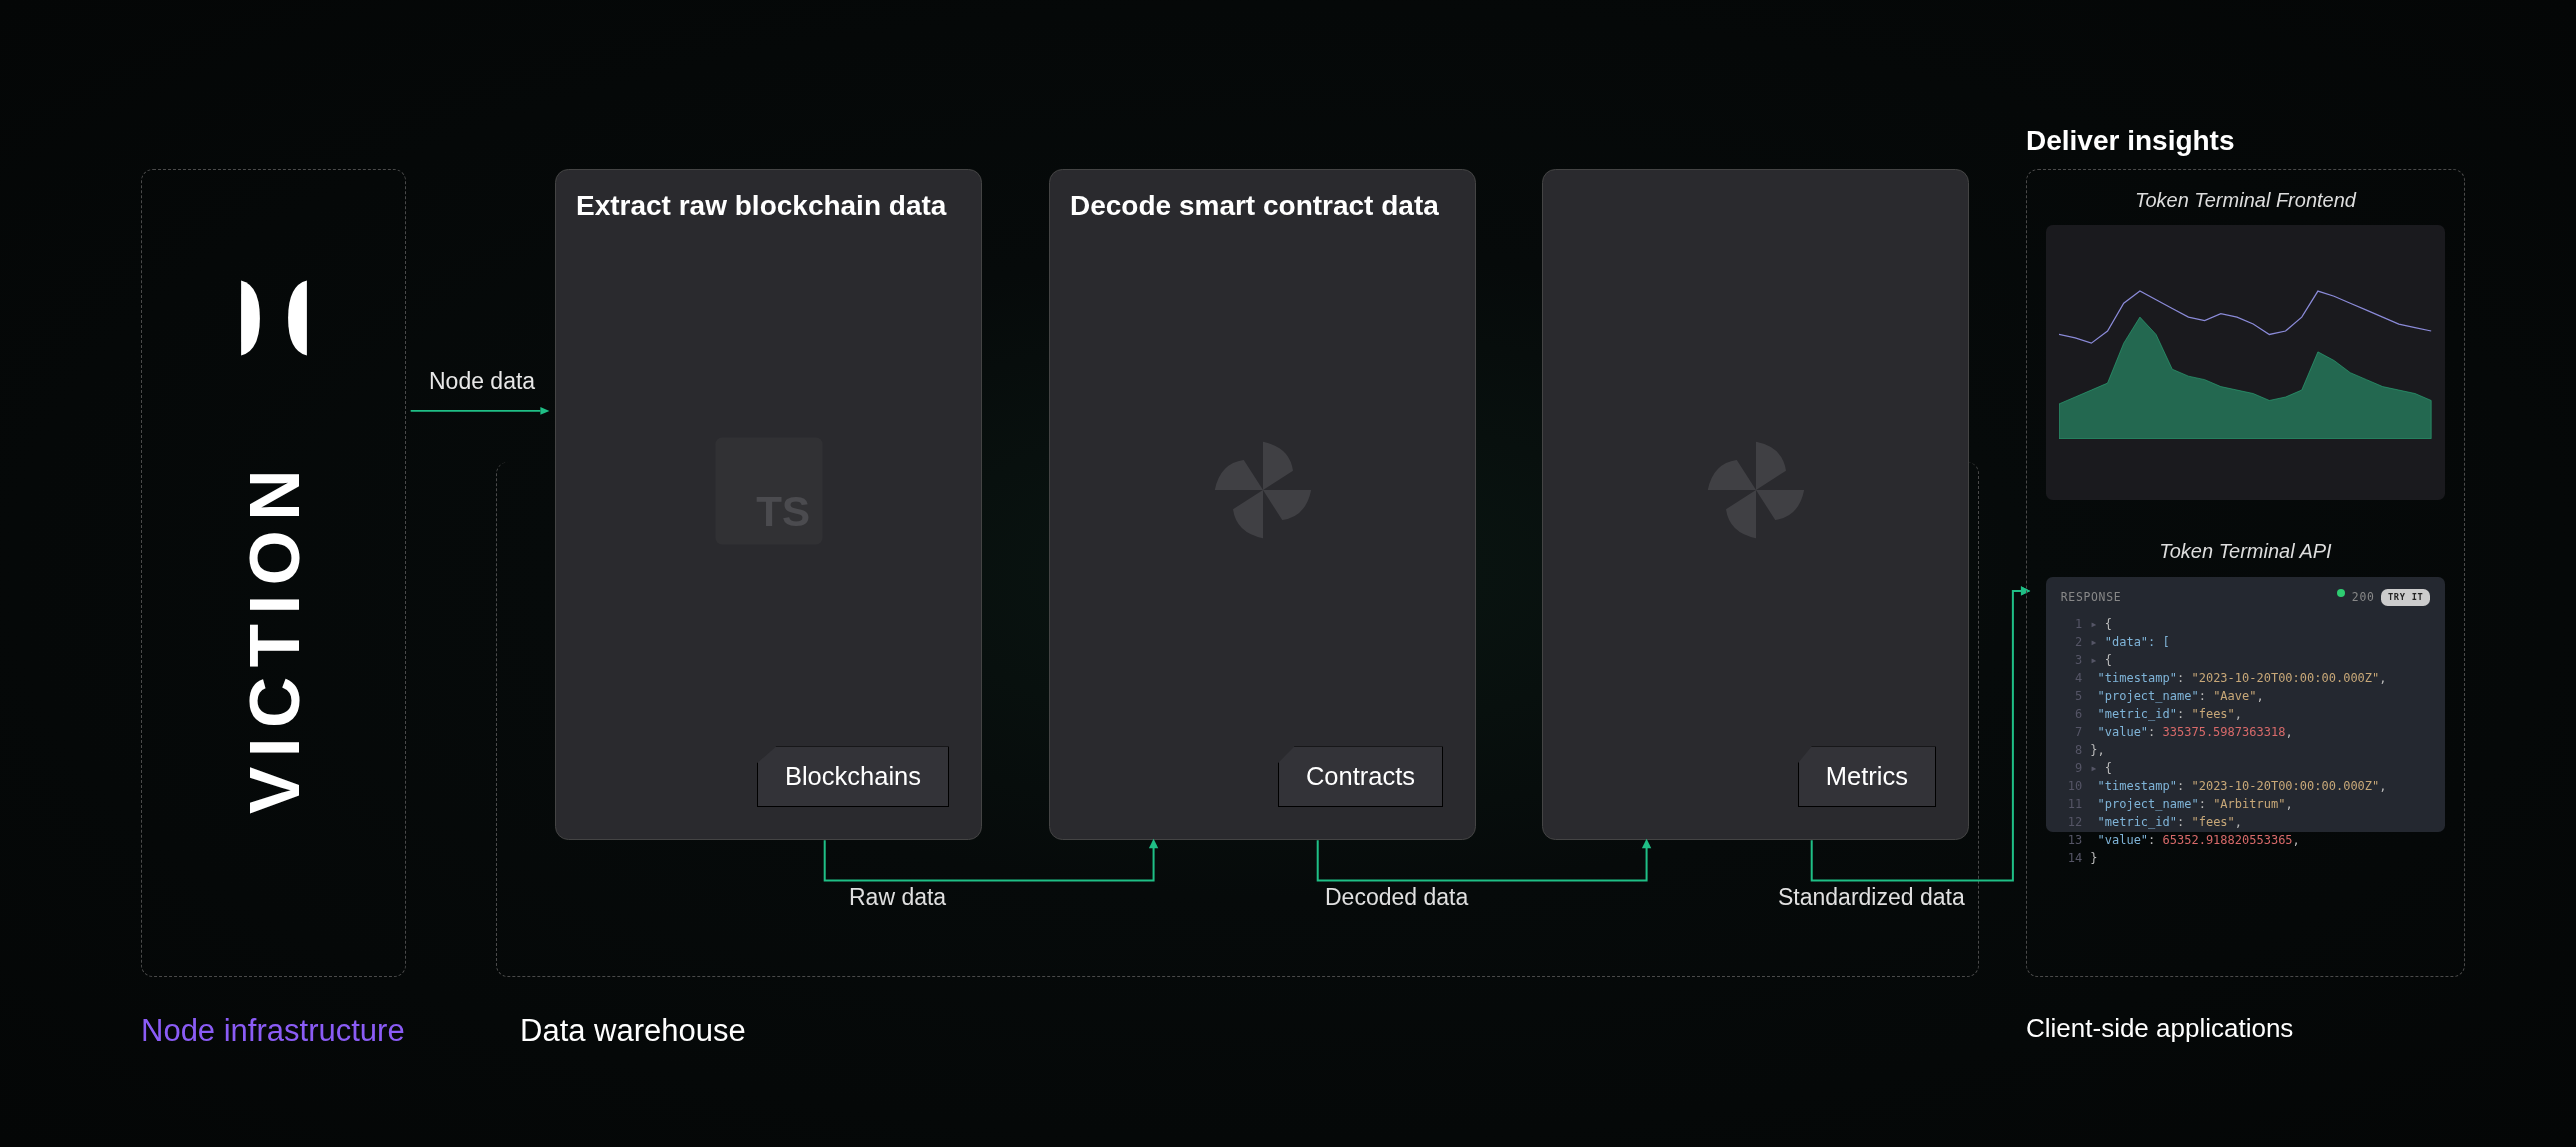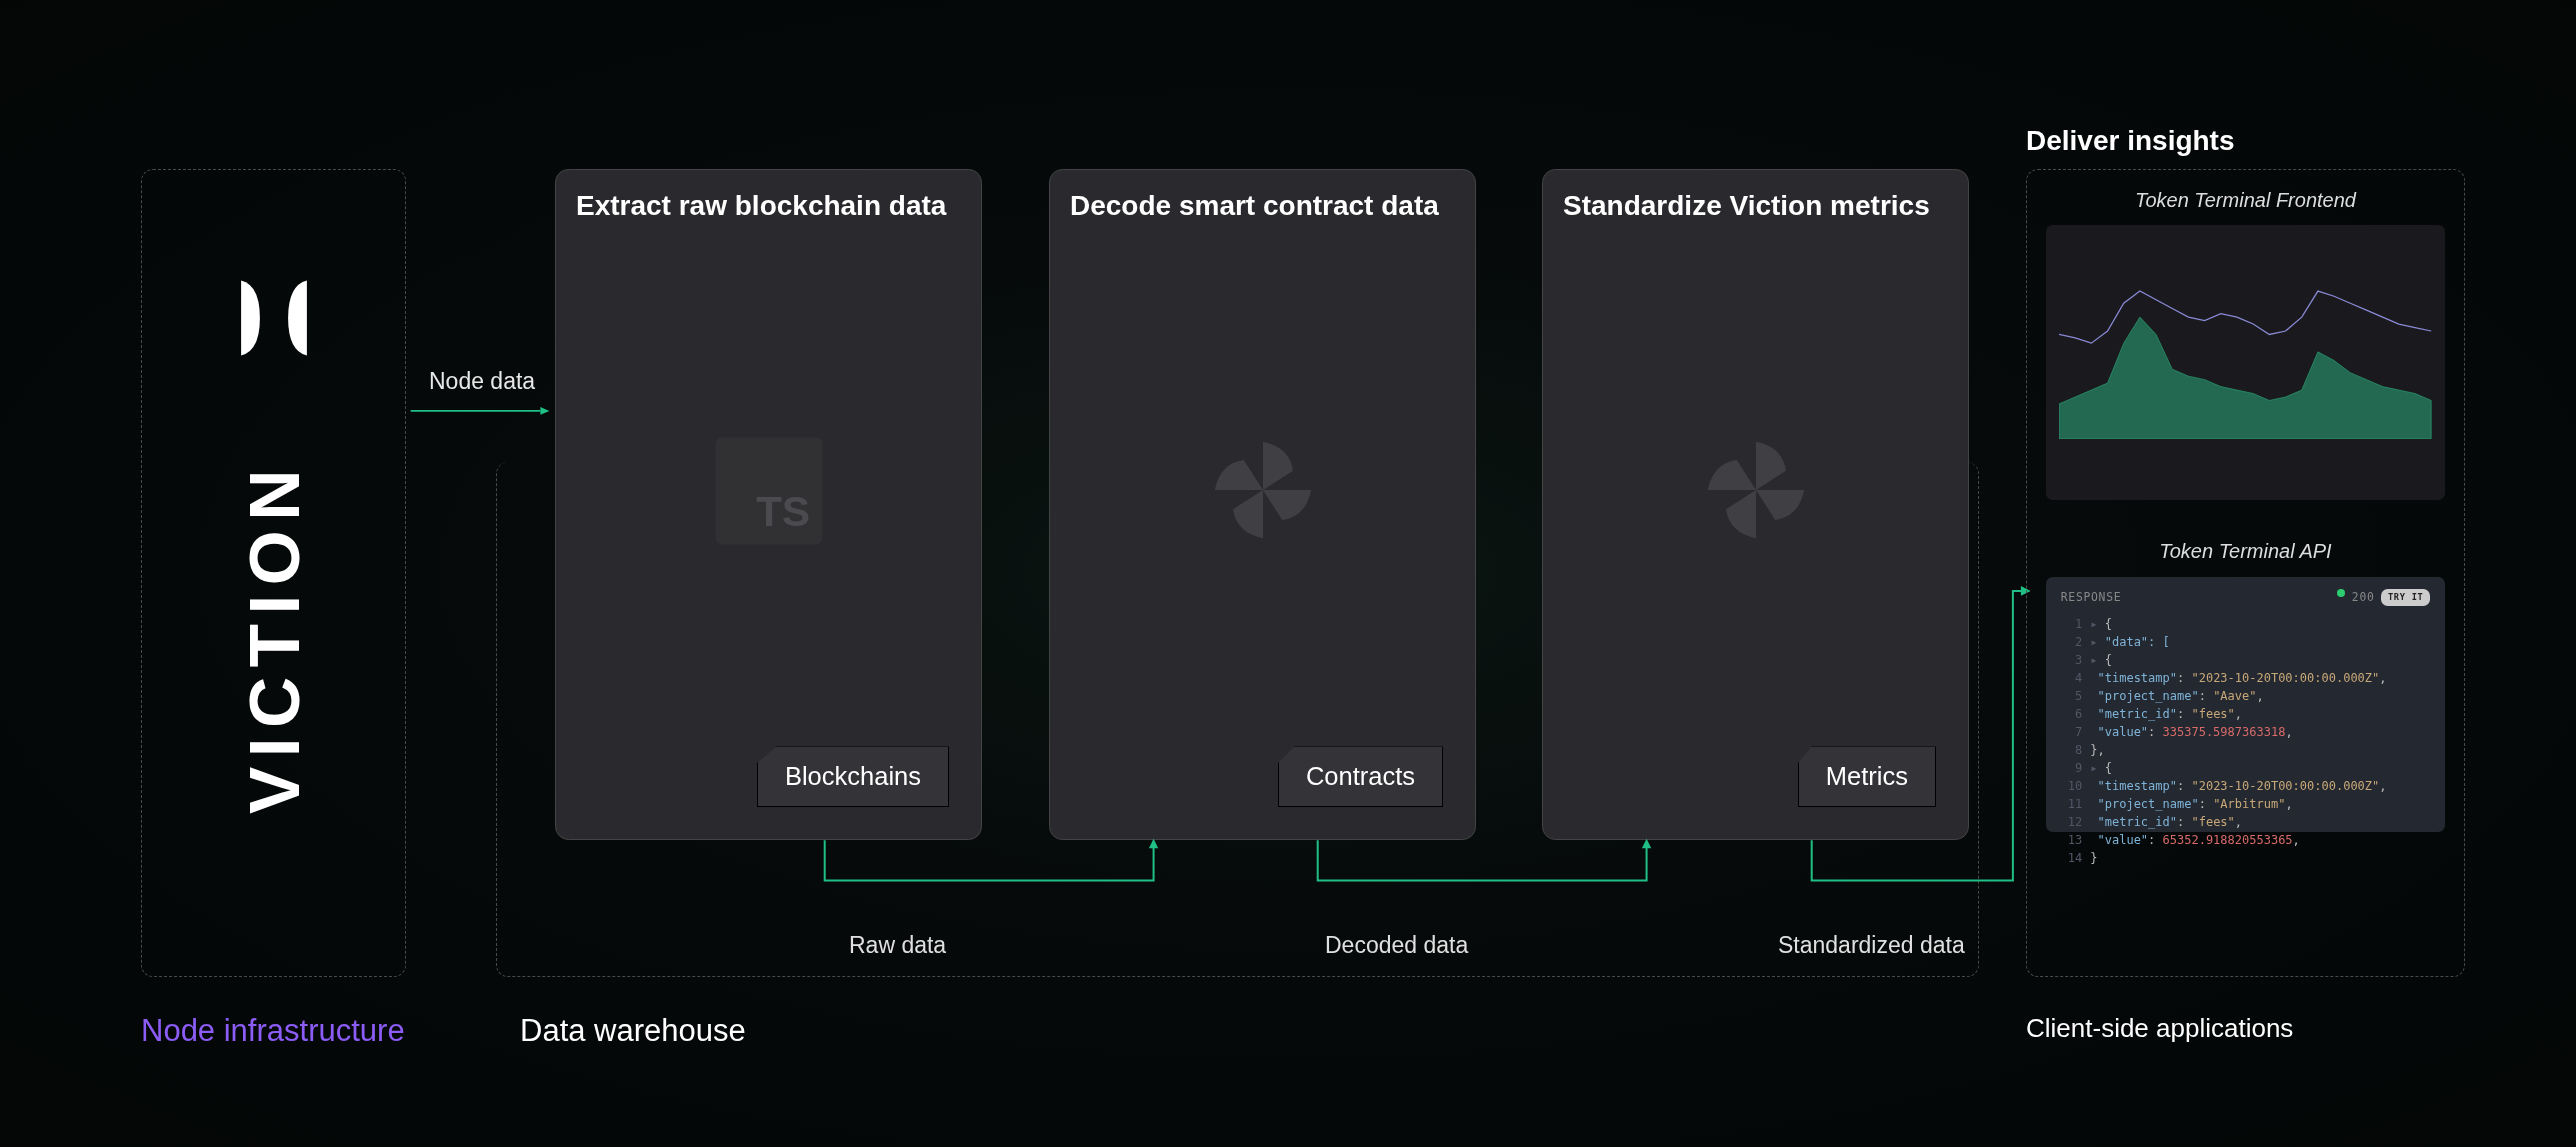--- a/index.html
+++ b/index.html
@@ -134,21 +134,21 @@
     border: 0.7px solid #000;
     padding: 14.8px 27px;
     font-size: 25.5px;
     color: #fff;
     clip-path: polygon(10% 0, 100% 0, 100% 100%, 0 100%, 0 28%);
   }
 
   
   .flow-label {
     position: absolute;
-    top: 932px;
+    top: 884px;
     font-size: 23px;
     color: #e0e0e0;
   }
   .fl-1 { left: 849px; }
   .fl-2 { left: 1325px; }
   .fl-3 { left: 1778px; }
 
   
   .deliver-title {
     position: absolute;
@@ -266,21 +266,20 @@
           <path d="M50 50 L95 50 Q90 75 68 78 Z"></path>
           <path d="M50 50 L50 95 Q25 90 22 68 Z"></path>
           <path d="M50 50 L5 50 Q10 25 32 22 Z"></path>
         </g>
       </svg>
   </div>
   <div class="tag">Contracts</div>
 </div>
 
 <div class="card card-3">
-  <div class="card-title">Standardize Viction metrics</div>
   <div class="card-icon">
     <svg width="107" height="107" viewBox="0 0 100 100">
         <g fill="#6a6a6e">
           <path d="M50 50 L50 5 Q75 10 78 32 Z"></path>
           <path d="M50 50 L95 50 Q90 75 68 78 Z"></path>
           <path d="M50 50 L50 95 Q25 90 22 68 Z"></path>
           <path d="M50 50 L5 50 Q10 25 32 22 Z"></path>
         </g>
       </svg>
   </div>

